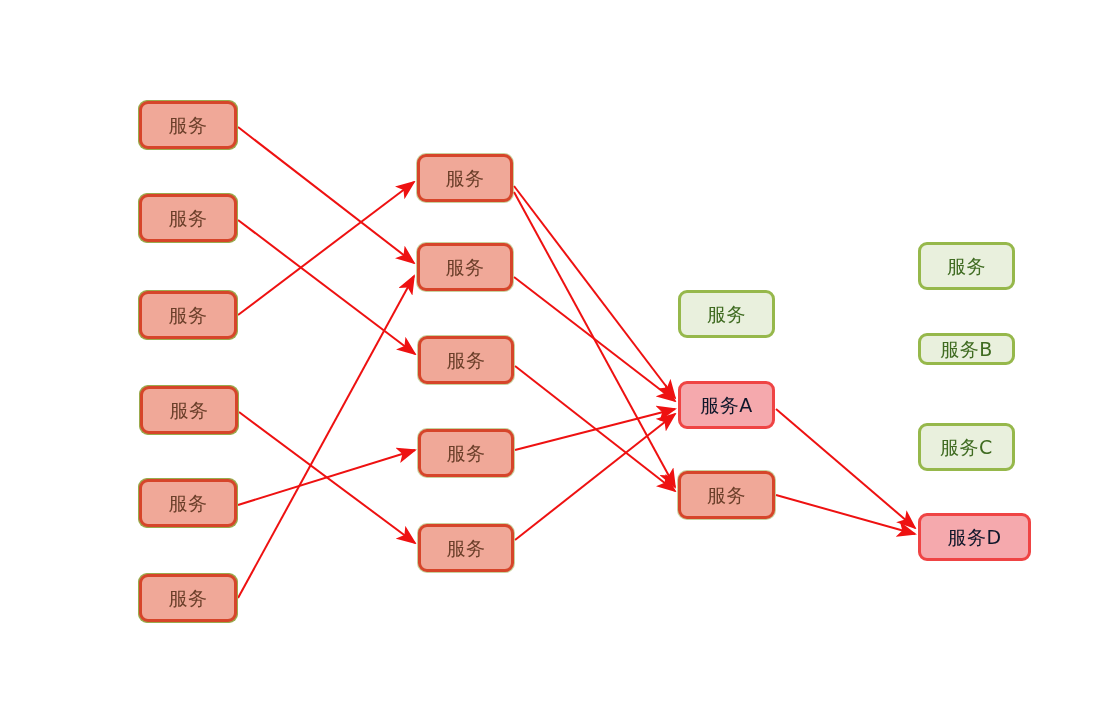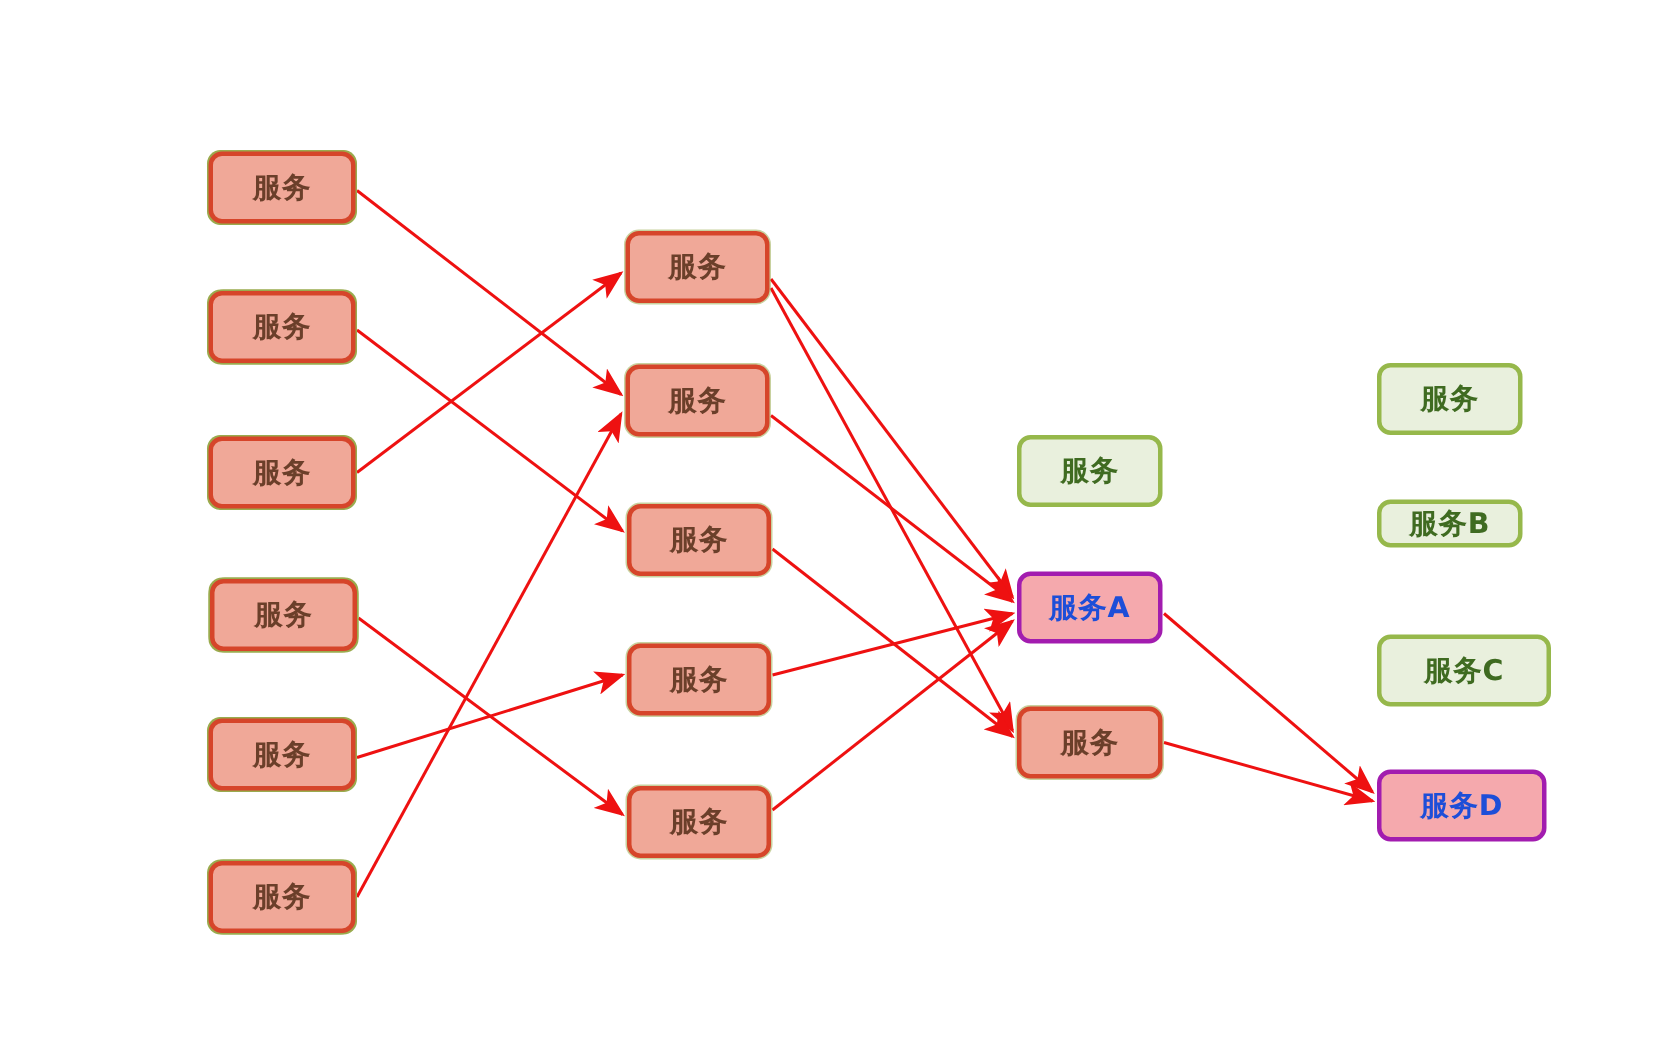--- a/index.html
+++ b/index.html
@@ -30,42 +30,41 @@
     box-sizing: border-box;
     display: flex;
     align-items: center;
     justify-content: center;
     border-radius: 9px;
     font-size: 19px;
     line-height: 1;
     letter-spacing: 0.5px;
     white-space: nowrap;
     user-select: none;
-    font-weight: bold;
   }
   
   .node.red {
     background: #f0a898;
     border: 3px solid #d6452a;
     color: #6b3f2a;
     box-shadow: 1px 1px 0 0 #9aab4e, -1px -1px 0 0 #9aab4e,
                 1px -1px 0 0 #9aab4e, -1px 1px 0 0 #9aab4e;
   }
   
   .node.red-plain {
     background: #f0a898;
     border: 3px solid #d6452a;
     color: #6b3f2a;
     box-shadow: 0 0 0 1px rgba(154,171,78,0.55);
   }
   
   .node.pink {
     background: #f5a9ad;
-    border: 3px solid #a21caf;
-    color: #1d4ed8;
+    border: 3px solid #ef4444;
+    color: #0f172a;
     text-align: right;
   }
   
   .node.green {
     background: #e9f0dd;
     border: 3px solid #96b84b;
     color: #3f6b21;
   }
 </style>
 </head>
@@ -139,21 +138,21 @@
       </div>
       <div class="node red-plain" style="left: 678px; top: 471px; width: 97px; height: 48px;">
         <span>服务</span>
       </div>
       <div class="node green" style="left: 918px; top: 242px; width: 97px; height: 48px;">
         <span>服务</span>
       </div>
       <div class="node green" style="left: 918px; top: 333px; width: 97px; height: 32px;">
         <span>服务B</span>
       </div>
-      <div class="node green" style="left: 918px; top: 423px; width: 116px; height: 48px;">
+      <div class="node green" style="left: 918px; top: 423px; width: 97px; height: 48px;">
         <span>服务C</span>
       </div>
       <div class="node pink" style="left: 918px; top: 513px; width: 113px; height: 48px;">
         <span>服务D</span>
       </div>
     </div>
 
 </div>
 
 </body></html>

